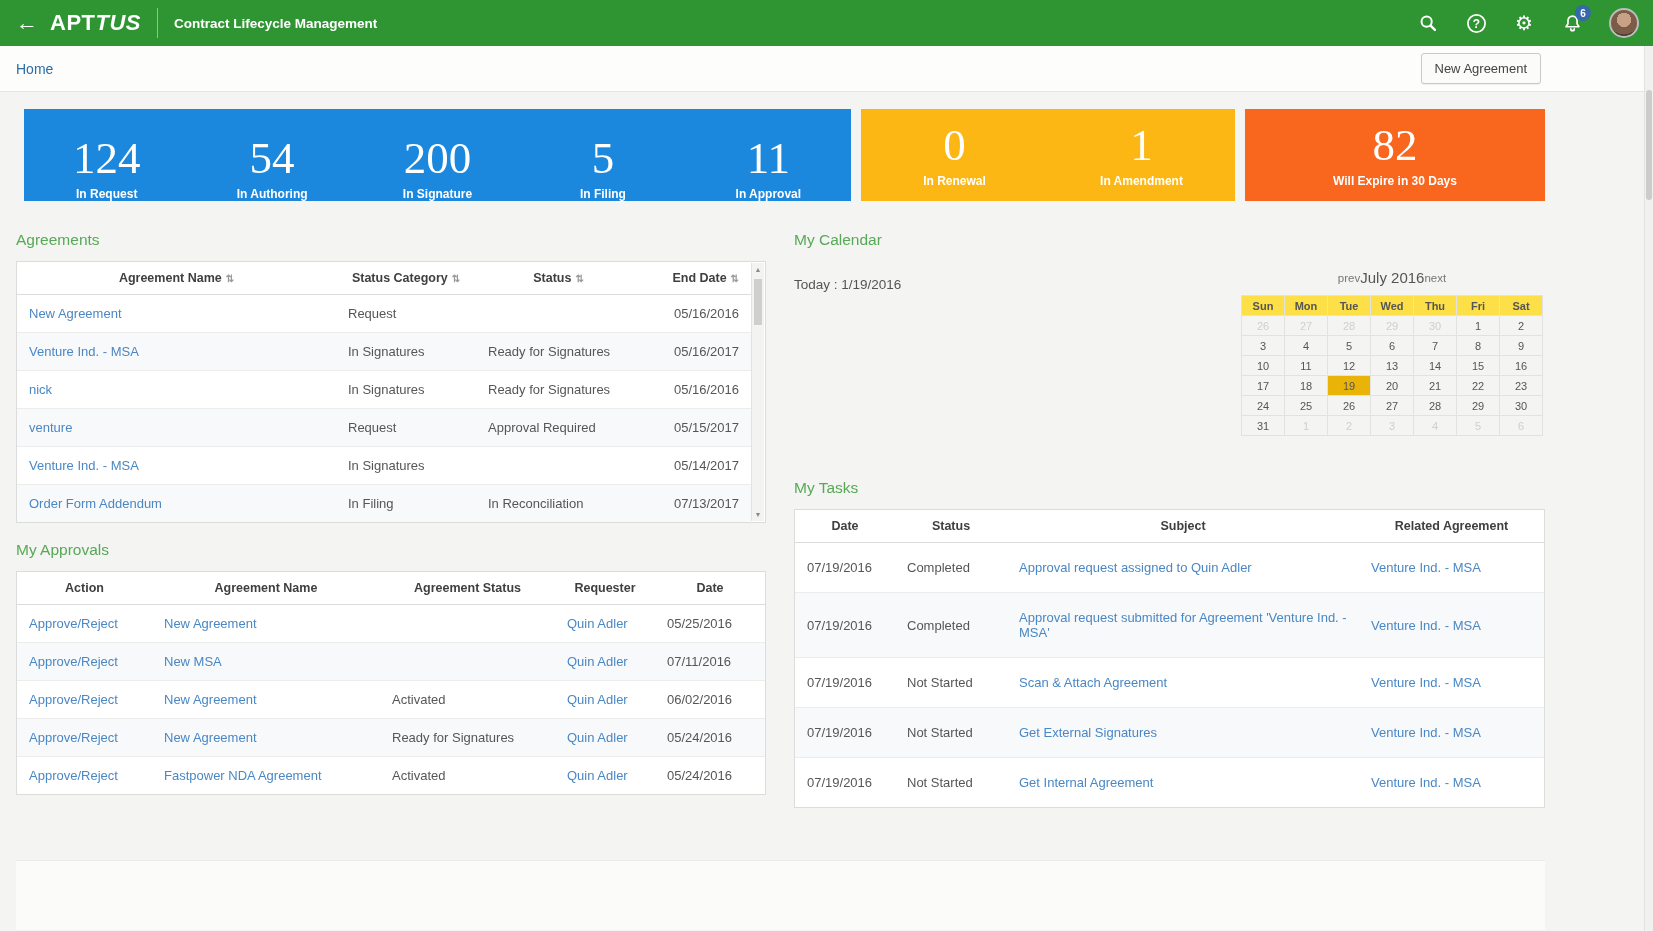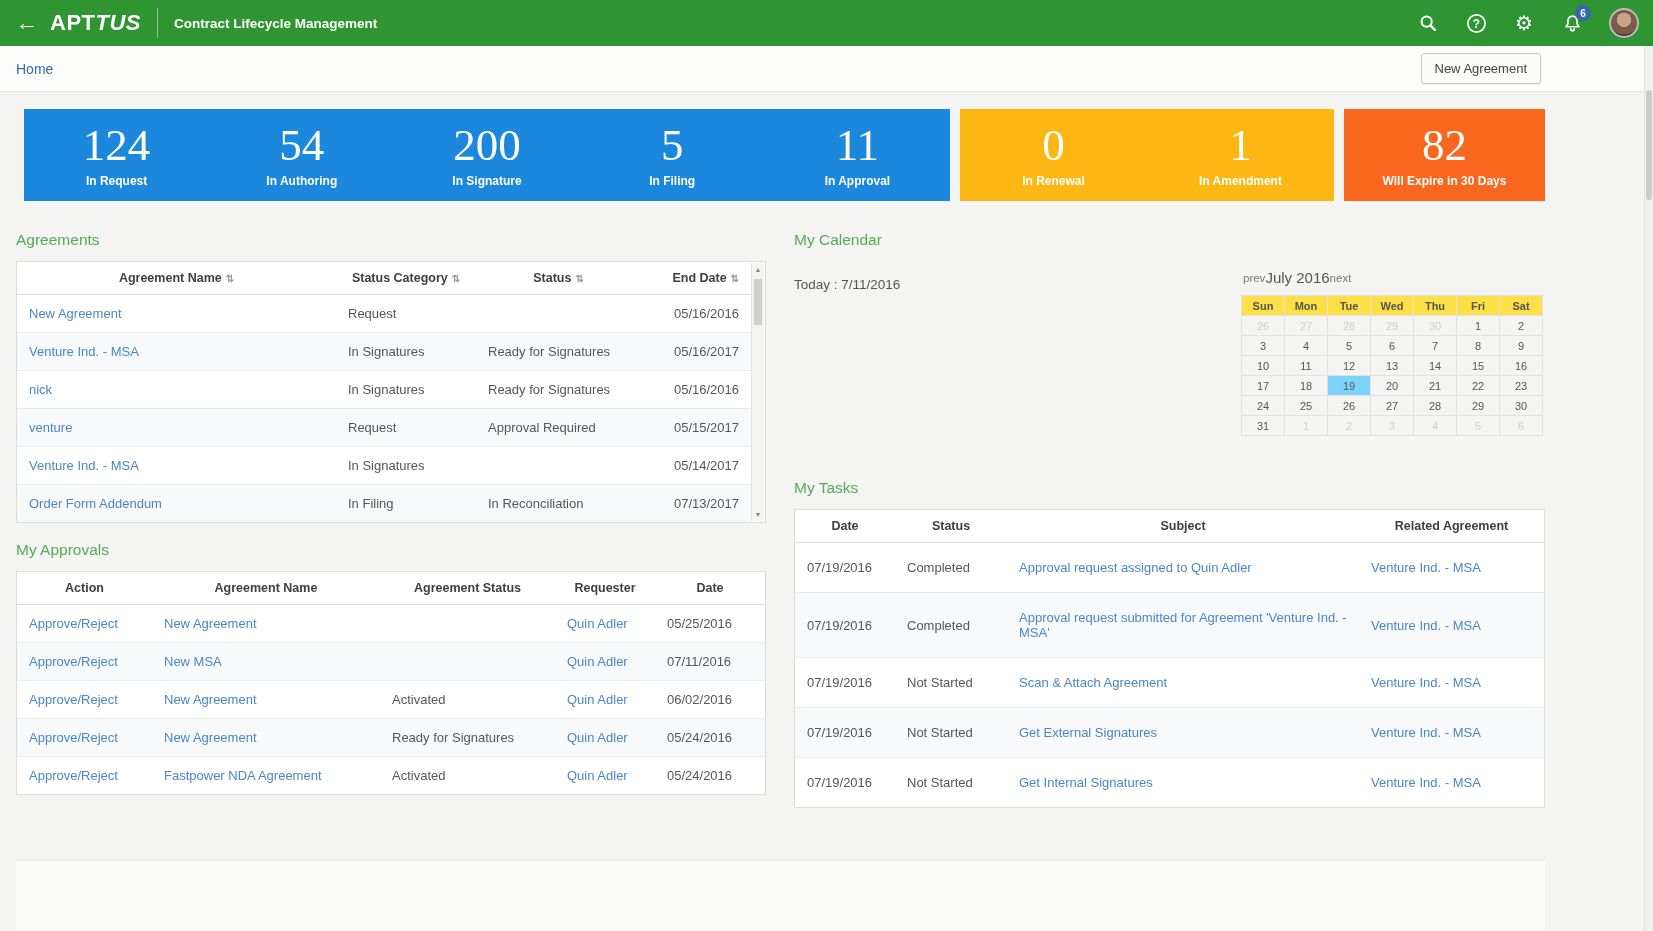--- a/index.html
+++ b/index.html
@@ -51,21 +51,21 @@
     font-family: "Liberation Sans", sans-serif;
     font-size: 13px; color: #444; background: #fbfbfa;
     border: 1px solid #c9c9c7; border-radius: 3px; padding: 7px 13px;
     box-shadow: 0 1px 1px rgba(0,0,0,.06); cursor: pointer;
   }
 
   
   .main { width: 1529px; margin-left: 16px; }
   .stats-row { display: flex; gap: 10px; margin: 17px 0 0 8px; height: 92px; }
   .stat-panel { display: flex; }
-  .stat-panel.blue { width: 926px; background: var(--stat_blue, #1b87dd); }
+  .stat-panel.blue { width: 827px; background: var(--stat_blue, #1b87dd); align-items: flex-end; }
   .stat-panel.yellow { width: 374px; background: var(--stat_yellow, #fdb714); }
   .stat-panel.orange { flex: 1; background: var(--stat_orange, #f9661e); }
   .stat-cell { flex: 1; display: flex; flex-direction: column; align-items: center; justify-content: center; color: #fff; cursor: pointer; }
   .stat-value { font-family: "Liberation Serif", serif; font-size: 45px; line-height: 1.05; }
   .stat-label { font-size: 12px; font-weight: 700; margin-top: 5px; }
 
   
   .columns { display: flex; gap: 28px; margin-top: 30px; }
   .col-left { width: 750px; }
   .col-right { flex: 1; }
@@ -94,29 +94,29 @@
   .approvals-block { margin-top: 18px; }
 
   
   .tabs { display: flex; border-bottom: 1px solid #dcdcda; font-size: 13px; }
   .tab { padding: 9px 22px 10px; cursor: pointer; }
   .tab.active { background: #fff; border: 1px solid #dcdcda; border-bottom: 1px solid #fff; margin-bottom: -1px; color: #555; }
   .tab.inactive { color: var(--link_blue, #4a87c5); }
   .cal-panel { position: relative; height: 198px; }
   .today-label { padding-top: 16px; font-size: 13.5px; color: #555; }
   .mini-cal { position: absolute; top: 8px; right: 2px; width: 302px; }
-  .cal-head { display: flex; justify-content: flex-start; align-items: center; padding: 0 2px 9px; }
+  .cal-head { display: flex; justify-content: center; align-items: center; padding: 0 2px 9px; }
   .cal-nav { font-size: 11.5px; color: #777; cursor: pointer; }
   .cal-month { font-size: 15px; color: #555; }
   .cal-grid { display: grid; grid-template-columns: repeat(7, 1fr); border-top: 1px solid #e2e2e0; border-left: 1px solid #e2e2e0; }
   .cal-grid > div { border-right: 1px solid #e2e2e0; border-bottom: 1px solid #e2e2e0; height: 20px; line-height: 20px; text-align: center; font-size: 11px; }
   .wd { background: #fde047; color: #555; font-weight: bold; }
   .day { color: #555; cursor: pointer; }
   .day.muted { color: #cfcfcc; }
-  .day.selected { background: #7dd3fc; }
+  .day.selected { background: #eab308; }
 
   .tasks-block { margin-top: 20px; }
   .tasks-table td { padding: 17px 12px; }
   .subject-cell { max-width: 340px; }
 
   
   .page-scrollbar { position: fixed; right: 0; top: 46px; bottom: 0; width: 9px; background: #f1f1ef; border-left: 1px solid #e2e2e0; }
   .page-thumb { position: absolute; top: 44px; left: 1px; width: 6px; height: 110px; background: #ccccca; border-radius: 3px; }
 
   .footer-area { height: 70px; background: #fbfbfa; border-top: 1px solid #eaeae8; margin-top: 52px; }
@@ -353,21 +353,21 @@
               </tbody>
           </table>
         </div>
       </div>
     </div>
 
     <div class="col-right">
 
       <h2 class="section-title">My Calendar</h2>
       <div class="cal-panel">
-        <div class="today-label">Today : 7/11/2016</div>
+        <div class="today-label">Today : 1/19/2016</div>
         <div class="mini-cal">
           <div class="cal-head">
             <span class="cal-nav">prev</span>
             <span class="cal-month">July 2016</span>
             <span class="cal-nav">next</span>
           </div>
           <div class="cal-grid">
 
           <div class="wd">Sun</div>
               <div class="wd">Mon</div>
@@ -467,21 +467,21 @@
                 <tr>
                   <td>07/19/2016</td>
                   <td>Not Started</td>
                   <td class="subject-cell"><a>Get External Signatures</a></td>
                   <td><a>Venture Ind. - MSA</a></td>
                 </tr>
 
                 <tr>
                   <td>07/19/2016</td>
                   <td>Not Started</td>
-                  <td class="subject-cell"><a>Get Internal Signatures</a></td>
+                  <td class="subject-cell"><a>Get Internal Agreement</a></td>
                   <td><a>Venture Ind. - MSA</a></td>
                 </tr>
               </tbody>
           </table>
         </div>
       </div>
     </div>
   </div>
 
   <div class="footer-area"></div>

